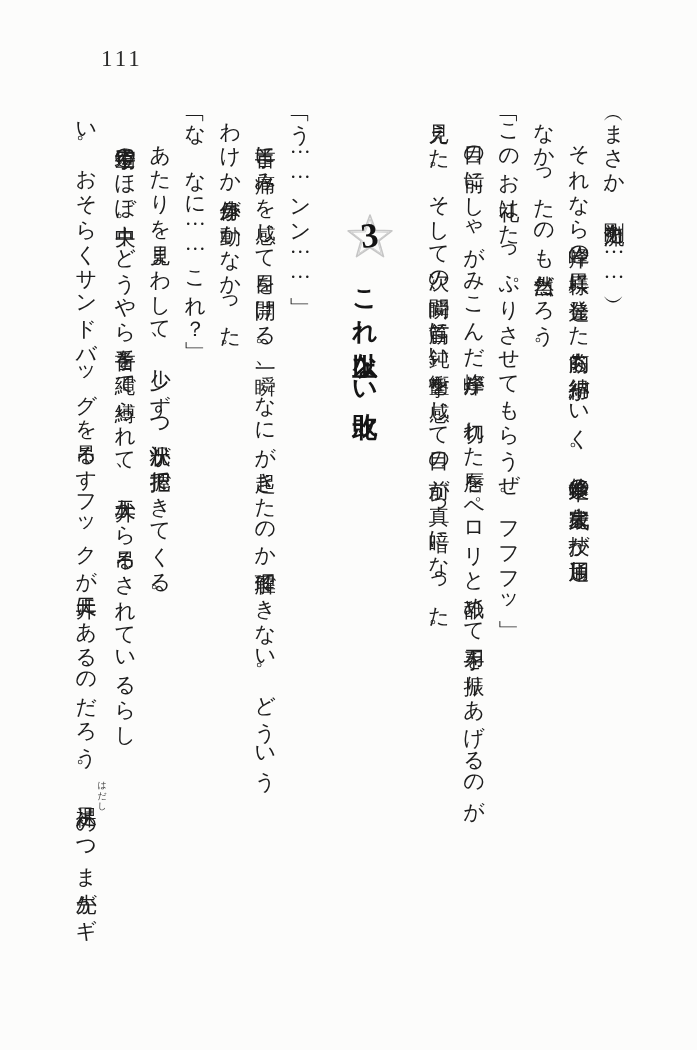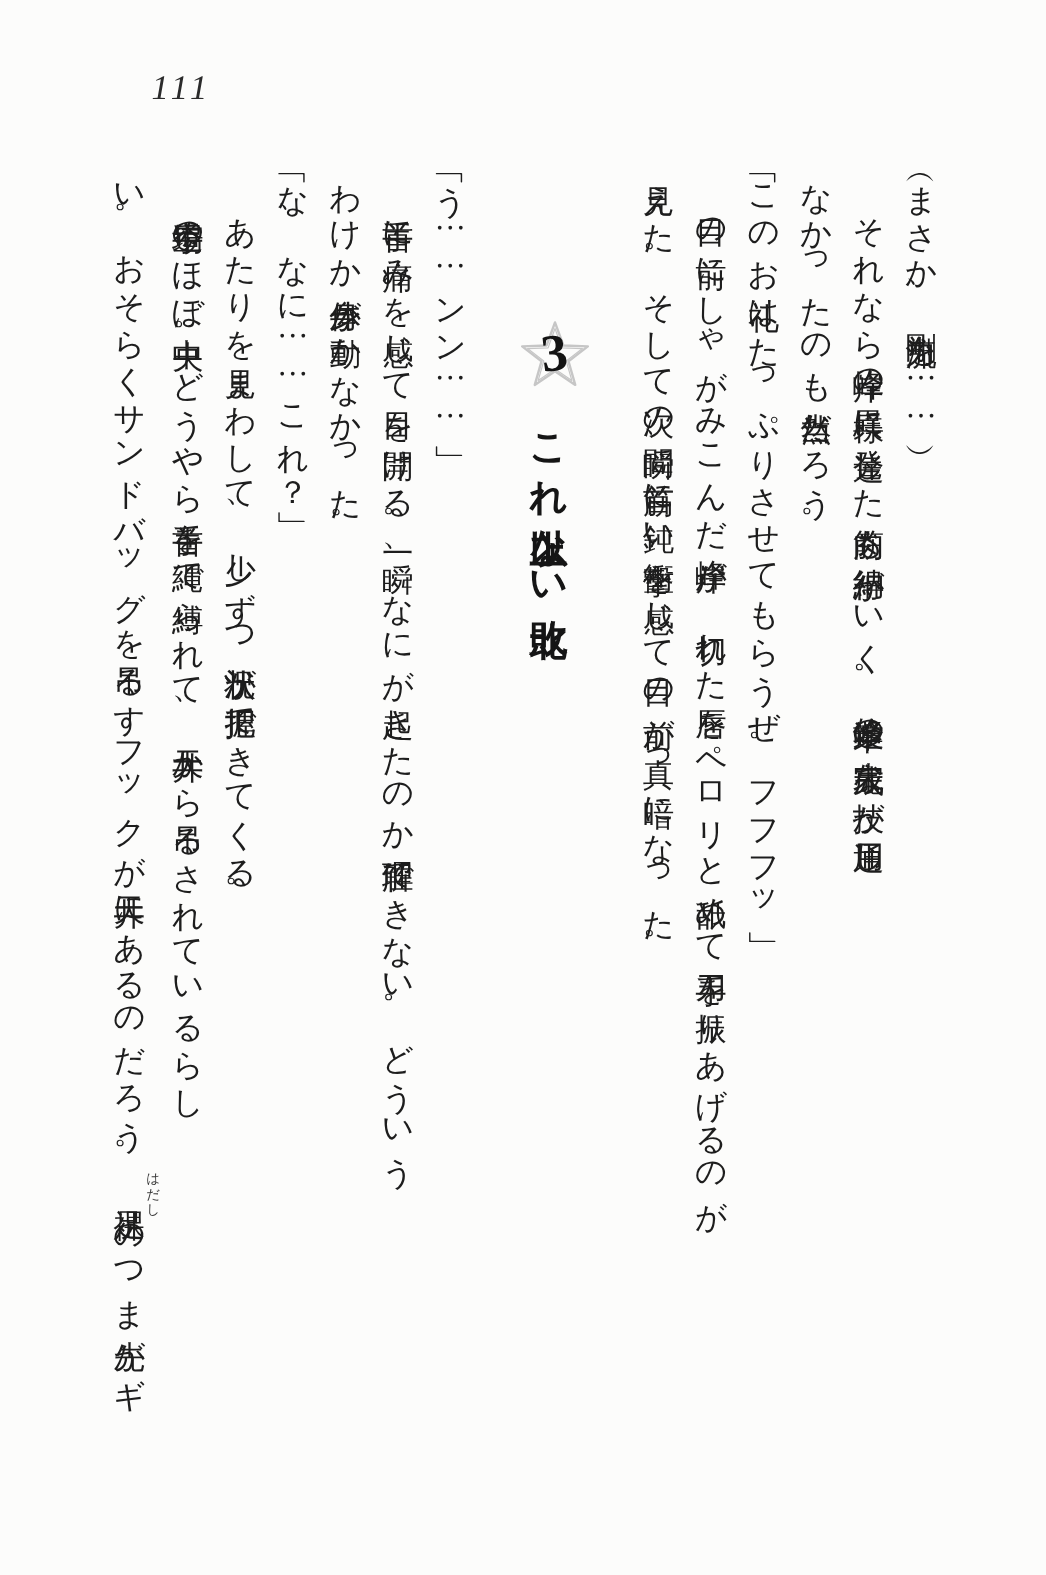--- a/index.html
+++ b/index.html
@@ -14,21 +14,20 @@
     background: #fcfcfb;
     overflow: hidden;
     font-family: "Liberation Serif", "DejaVu Serif", serif;
     color: #1d1d1d;
   }
   .page-number {
     position: absolute;
     top: 46px;
     left: 101px;
     font-size: 23px;
-    font-style: italic;
     letter-spacing: 3px;
     color: #2b2b2b;
   }
   .page-text {
     position: absolute;
     top: 0;
     right: 66px;
     width: 558px;
     height: 1050px;
     box-sizing: border-box;

